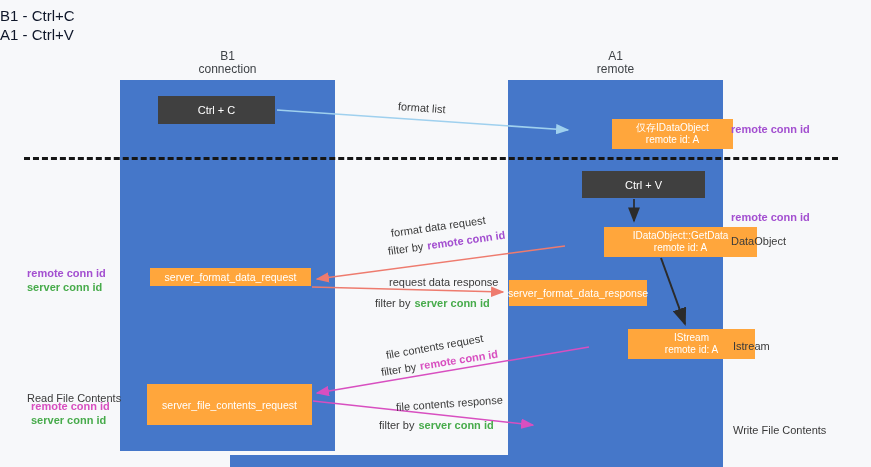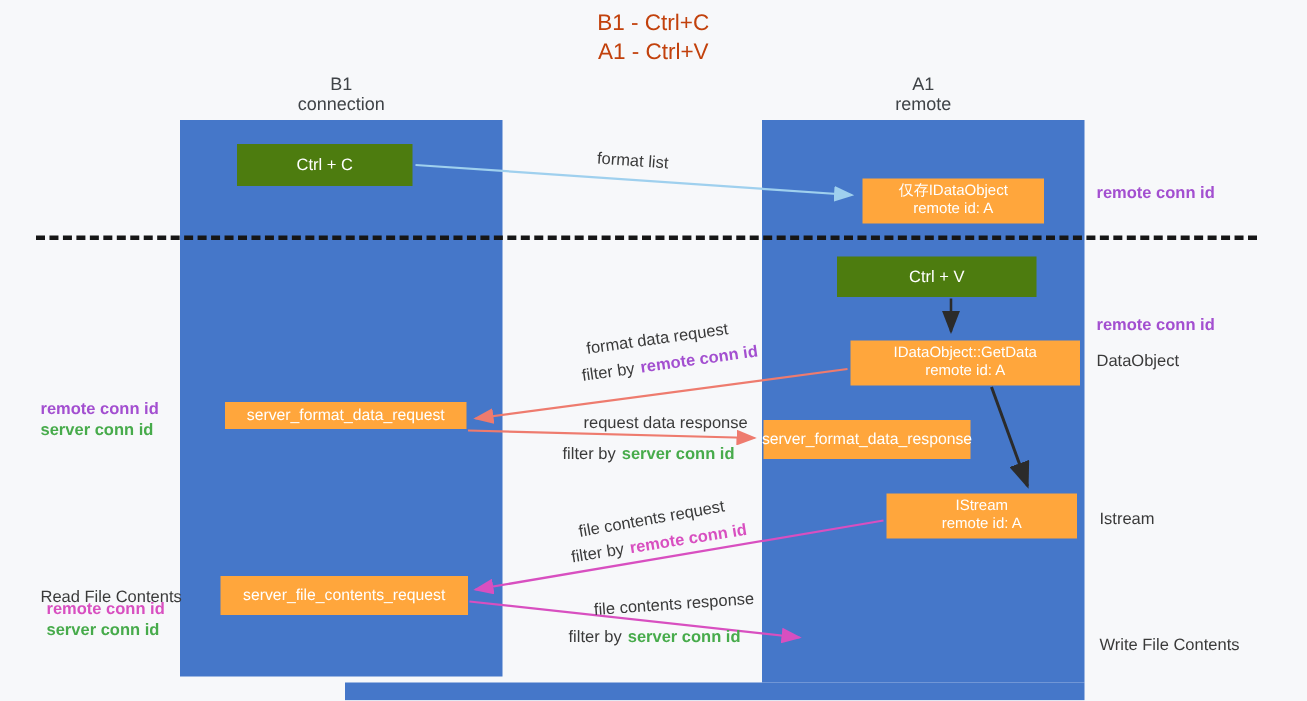--- a/index.html
+++ b/index.html
@@ -1,25 +1,25 @@
 <!DOCTYPE html>
 <html><head>
 <meta charset="utf-8">
 <style>
   html,body{margin:0;padding:0;background:#f7f8fa;}
   .canvas{position:relative;width:871px;height:467px;background:#f7f8fa;
           font-family:"Liberation Sans","DejaVu Sans",sans-serif;overflow:hidden;}
   .abs{position:absolute;}
-  .title{left:0;right:0;top:6px;text-align:center;font-size:15px;color:#c2410c;line-height:19px;z-index:1;}
+  .title{left:0;right:0;top:6px;text-align:left;font-size:15px;color:#0f172a;line-height:19px;z-index:1;}
   .lane-header{text-align:center;font-size:12px;color:#3f4347;line-height:13px;z-index:1;}
   .lane{background:#4577c9;z-index:0;}
   .box{display:flex;align-items:center;justify-content:center;color:#fff;text-align:center;z-index:2;}
-  .green{background:#4d7c0f;font-size:11px;}
+  .green{background:#404040;font-size:11px;}
   .orange{background:#ffa63c;font-size:10.5px;}
-  .two-line{flex-direction:column;font-size:10px;line-height:12px;}
+  .two-line{flex-direction:column;font-size:10px;line-height:12px;margin-left:37px;}
   .lbl{font-size:11px;color:#3a3a3a;white-space:nowrap;z-index:4;transform-origin:left center;}
   .purple{color:#a34fd0;font-weight:700;}
   .greentxt{color:#47ab4b;font-weight:700;}
   .magenta{color:#d84fc0;font-weight:700;}
   .filter span:first-child{margin-right:4px;}
   .dashed{border-top:3px dashed #161616;height:0;z-index:1;}
   svg.arrows{position:absolute;left:0;top:0;z-index:3;pointer-events:none;}
 </style>
 </head>
 <body>
@@ -48,21 +48,21 @@
 
   <div class="abs box green" style="left:158px;top:96px;width:117px;height:28px">
     <span>Ctrl + C</span>
   </div>
 
   <div class="abs box orange two-line" style="left:575px;top:119px;width:121px;height:30px">
     <span>仅存IDataObject</span>
     <span>remote id: A</span>
   </div>
 
-  <div class="abs box green" style="left:558px;top:171px;width:133px;height:27px">
+  <div class="abs box green" style="left:582px;top:171px;width:123px;height:27px">
     <span>Ctrl + V</span>
   </div>
 
   <div class="abs box orange two-line" style="left:567px;top:227px;width:153px;height:30px">
     <span>IDataObject::GetData</span>
     <span>remote id: A</span>
   </div>
 
   <div class="abs box orange" style="left:150px;top:268px;width:161px;height:18px">
     <span>server_format_data_request</span>
@@ -70,21 +70,21 @@
 
   <div class="abs box orange" style="left:509px;top:280px;width:138px;height:26px">
     <span>server_format_data_response</span>
   </div>
 
   <div class="abs box orange two-line" style="left:591px;top:329px;width:127px;height:30px">
     <span>IStream</span>
     <span>remote id: A</span>
   </div>
 
-  <div class="abs box orange" style="left:147px;top:384px;width:165px;height:26px">
+  <div class="abs box orange" style="left:147px;top:384px;width:165px;height:41px">
     <span>server_file_contents_request</span>
   </div>
 
 
   <svg class="arrows" width="871" height="467">
     <defs>
       <marker id="m-blue" markerWidth="9" markerHeight="7" refX="8" refY="3.5" orient="auto">
         <path d="M0,0 L9,3.5 L0,7 z" fill="#9fd0ee"></path>
       </marker>
       <marker id="m-black" markerWidth="9" markerHeight="7" refX="8" refY="3.5" orient="auto">

